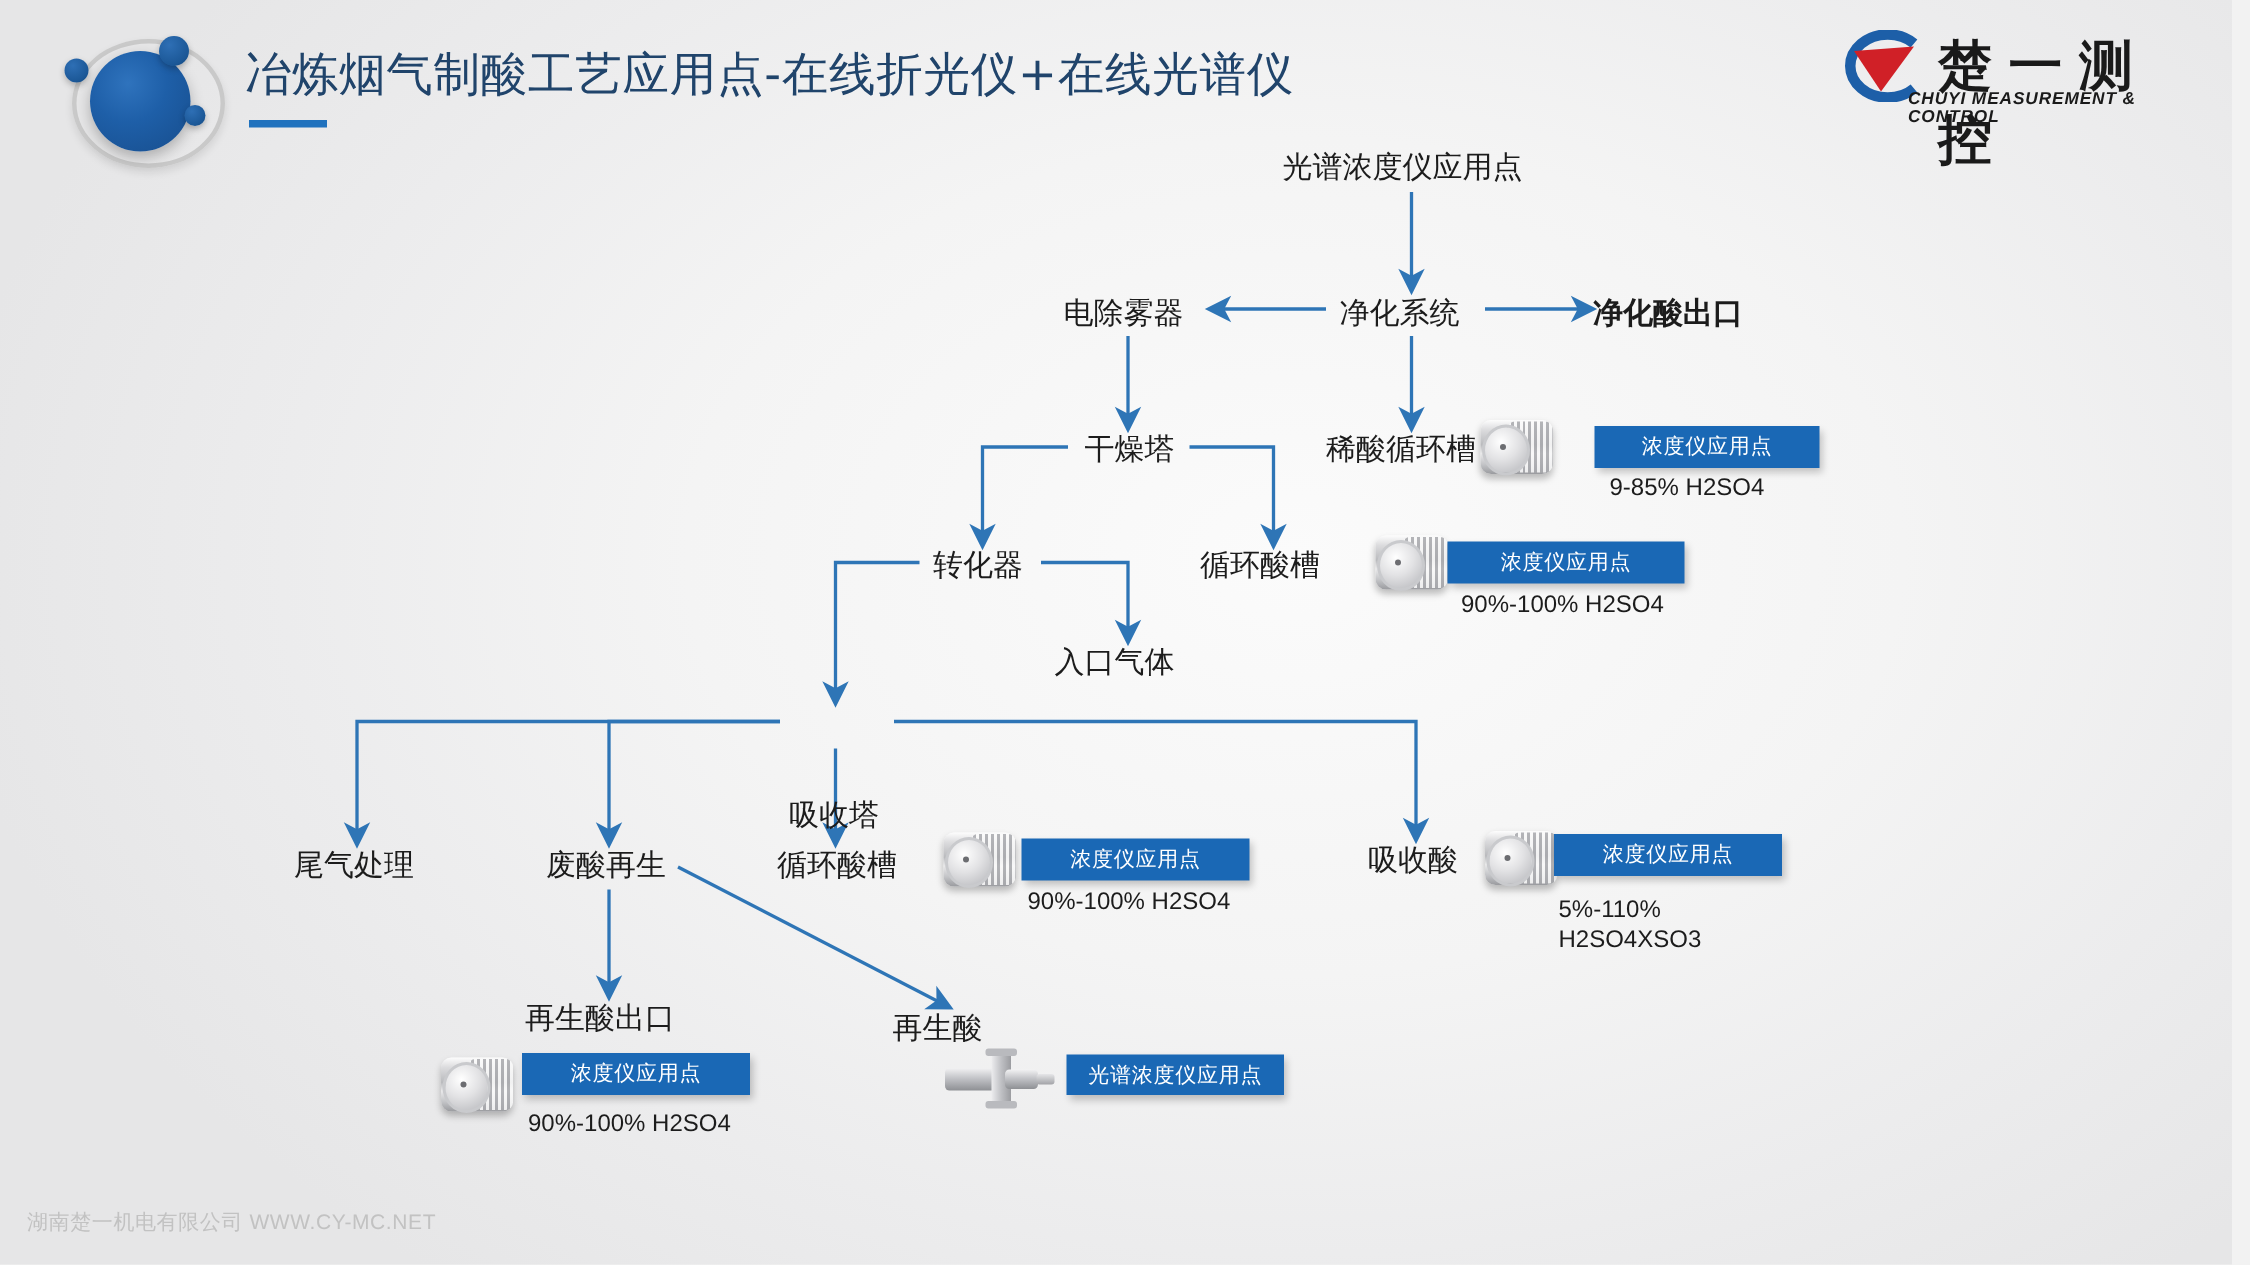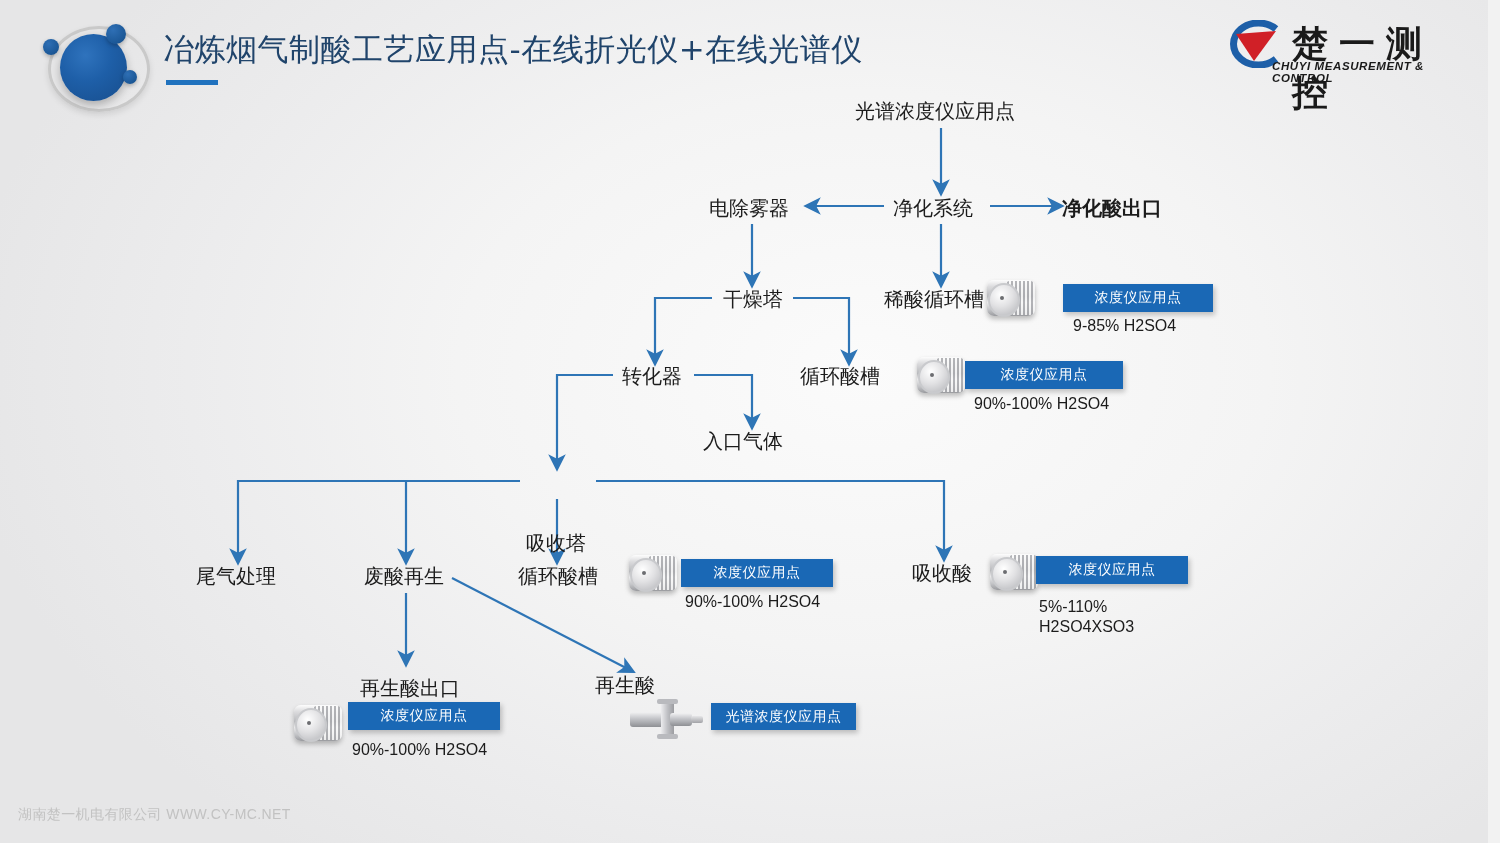--- a/index.html
+++ b/index.html
@@ -192,21 +192,21 @@
   <div class="node" style="left:884px;top:286px;">稀酸循环槽</div>
   <div class="node" style="left:723px;top:286px;">干燥塔</div>
   <div class="node" style="left:622px;top:363px;">转化器</div>
   <div class="node" style="left:800px;top:363px;">循环酸槽</div>
   <div class="node" style="left:703px;top:428px;">入口气体</div>
   <div class="node" style="left:526px;top:495px;margin-top:35px;">吸收塔</div>
   <div class="node" style="left:196px;top:563px;">尾气处理</div>
   <div class="node" style="left:364px;top:563px;">废酸再生</div>
   <div class="node" style="left:518px;top:563px;">循环酸槽</div>
   <div class="node" style="left:912px;top:560px;">吸收酸</div>
-  <div class="node" style="left:360px;top:665px;margin-top:10px;">再生酸出口</div>
+  <div class="node" style="left:350px;top:665px;">再生酸出口</div>
   <div class="node" style="left:595px;top:672px;">再生酸</div>
 
   <div class="sensor" style="left:983px;top:275px;">
     <div class="bodyw"></div>
       <div class="rings"></div>
       <div class="face"></div>
       <div class="pin"></div>
   </div>
   <div class="badge" style="left:1063px;top:284px;width:150px;height:28px;">浓度仪应用点</div>
   <div class="spec" style="left:1073px;top:316px;">9-85% H2SO4</div>

